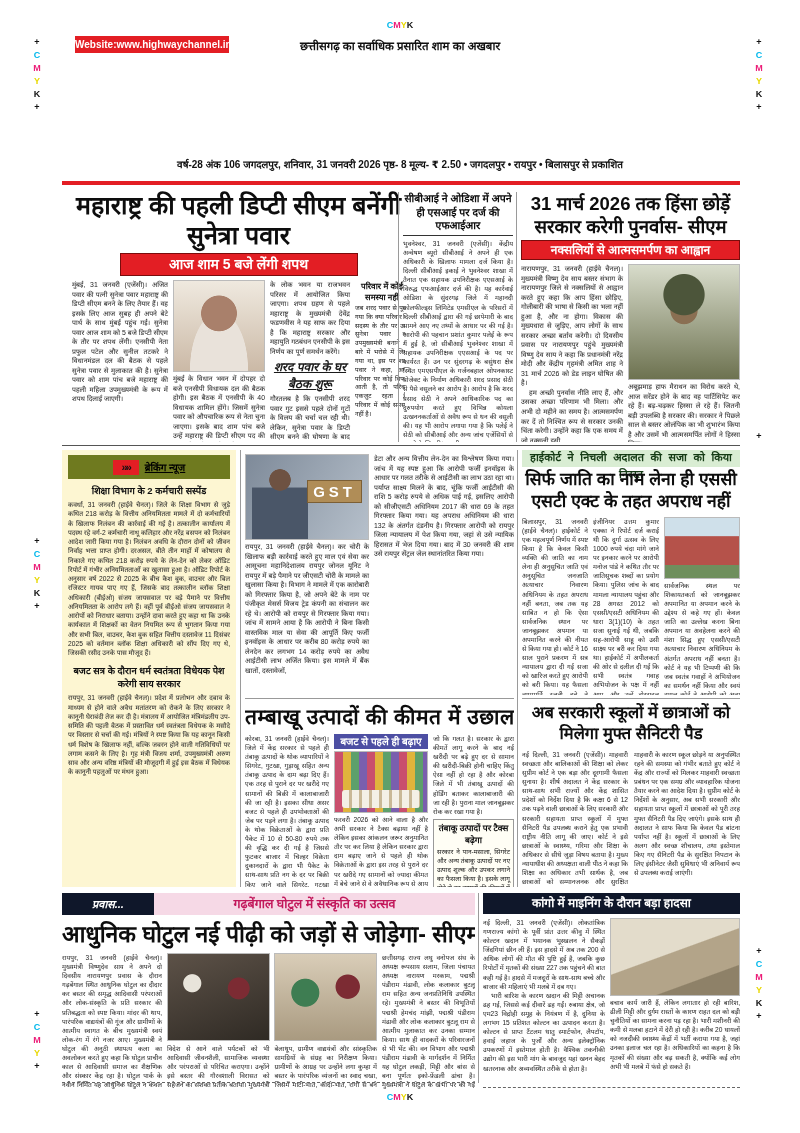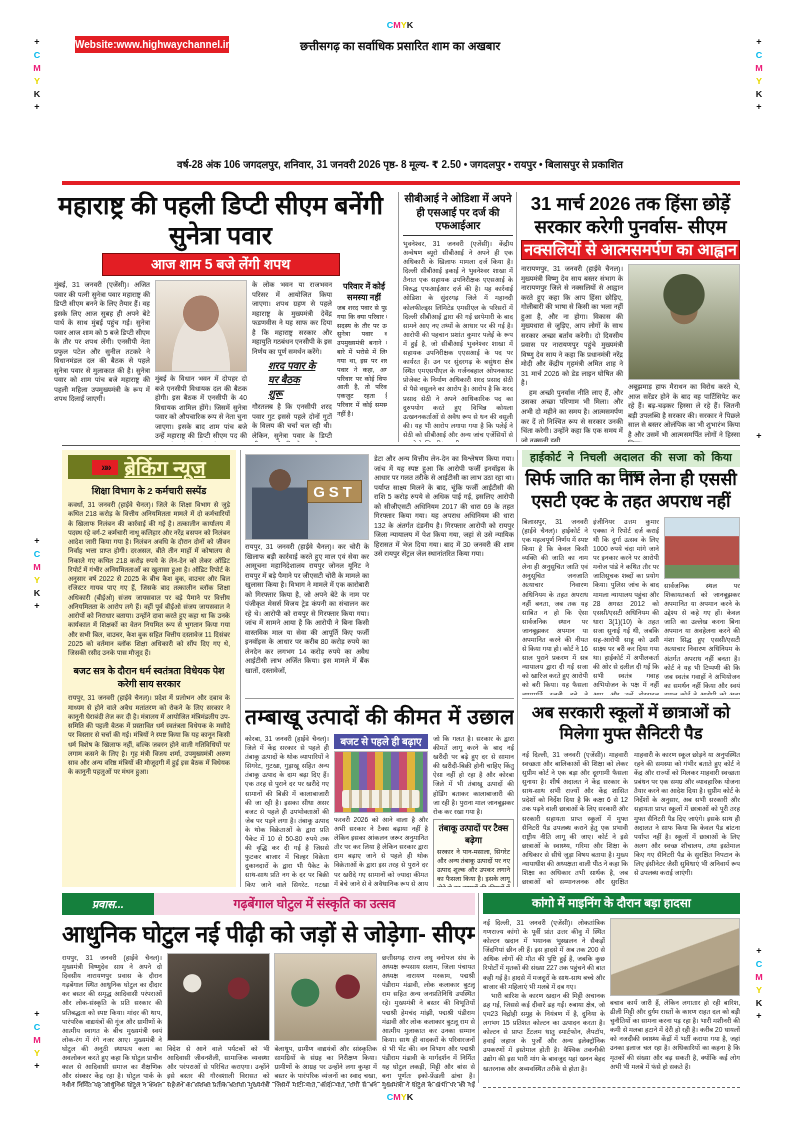--- a/index.html
+++ b/index.html
@@ -22,30 +22,30 @@
   .mastrow{position:absolute;left:0;right:0;top:58px;display:flex;justify-content:center;align-items:center;gap:8px;}
   .masttitle{font-size:60px;line-height:88px;font-weight:800;color:#e8231f;}
   .logo{width:86px;height:86px;}
   .dateline{position:absolute;left:0;right:0;top:157px;text-align:center;font-size:10px;font-weight:bold;color:#111;}
   .redrule{position:absolute;left:62px;width:678px;top:181px;height:4px;background:#e31e24;}
   
   .hl{font-weight:800;color:#0d0d0d;text-align:center;}
   .redband{background:#e31e24;color:#fff;font-weight:bold;text-align:center;border:1px solid #7a0c0c;}
   .greenband{background:#d9edd3;color:#143a14;font-weight:800;text-align:center;}
   .blueband{background:#4d4fa3;color:#fff;font-weight:bold;text-align:center;}
-  .magband{background:#15803d;color:#fff;font-weight:bold;text-align:center;}
+  .magband{background:#0f172a;color:#fff;font-weight:bold;text-align:center;}
   .pinkband{background:#f6d9e6;color:#c2185b;font-weight:800;text-align:center;}
-  .subhead{font-weight:bold;font-style:italic;text-decoration:underline;font-size:10px;margin:2px 16px;}
+  .subhead{font-weight:bold;font-style:italic;text-decoration:underline;text-align:center;font-size:12px;margin:2px 0;}
   .boxed{border:1px solid #999;padding:2px 3px;background:#fffef5;}
   .boxtitle{font-weight:800;font-size:8.2px;text-align:center;margin-bottom:2px;color:#111;}
   
   .sidebar{background:#fdf6d2;padding:5px 6px;box-sizing:border-box;}
   .bk-head{background:#6f7a1f;height:24px;display:flex;align-items:center;justify-content:center;gap:6px;}
   .bk-ico{width:26px;height:15px;background:#e31e24;color:#111;font-size:11px;font-weight:900;line-height:15px;text-align:center;letter-spacing:-2px;}
-  .bk-title{color:#fef9c3;font-weight:800;font-size:20px;text-decoration:underline;}
+  .bk-title{color:#000000;font-weight:800;font-size:10px;text-decoration:underline;}
   .sb-title{font-weight:800;font-size:9.5px;text-align:center;margin:5px 0 3px;color:#111;}
   
   .ph{position:relative;overflow:hidden;border:1px solid #bbb;box-sizing:border-box;}
   .ph-sunetra{background:radial-gradient(circle at 50% 36%,#a9806b 0 24%,transparent 25%),
               radial-gradient(ellipse at 50% 98%,#e9e2da 0 45%,transparent 46%),
               linear-gradient(180deg,#efe9df,#cbb9a6);}
   .ph-cm{background:radial-gradient(circle at 50% 26%,#4c553a 0 20%,transparent 21%),
          radial-gradient(circle at 50% 40%,#8a6f52 0 15%,transparent 16%),
          linear-gradient(180deg,#d8dccb,#6d7250);}
   .ph-gst{background:linear-gradient(120deg,#7e8a99,#b6c0cb);}
@@ -122,21 +122,21 @@
   </div>
   <div class="cmyk-strip" style="top:1092px;">
     <span class="reg-c">C</span><span class="reg-m">M</span><span class="reg-y">Y</span><span class="reg-k">K</span>
   </div>
 
   <div class="webbanner">Website:www.highwaychannel.in</div>
   <div class="tagline">छत्तीसगढ़ का सर्वाधिक प्रसारित शाम का अखबार</div>
   <div class="dateline">वर्ष-28 अंक 106 जगदलपुर, शनिवार, 31 जनवरी 2026  पृष्ठ- 8    मूल्य- ₹ 2.50 •  जगदलपुर • रायपुर • बिलासपुर से प्रकाशित</div>
   <div class="redrule"></div>
 
-  <div class="abs" style="left:54px;top:190px;width:333px;height:252px;overflow:hidden;">
+  <div class="abs" style="left:72px;top:190px;width:333px;height:252px;overflow:hidden;">
     <div class="hl" style="font-size:25px;line-height:1.2;">महाराष्ट्र की पहली डिप्टी सीएम बनेंगी सुनेत्रा पवार</div>
     <div class="redband" style="width:236px;margin:3px auto 0;height:21px;line-height:21px;font-size:14px;">आज शाम 5 बजे लेंगी शपथ</div>
     <div class="colrow" style="margin-top:4px;gap:5px;">
       <div class="jtext" style="flex:0 0 96px;">मुंबई, 31 जनवरी (एजेंसी)। अजित पवार की पत्नी सुनेत्रा पवार महाराष्ट्र की डिप्टी सीएम बनने के लिए तैयार हैं। वह इसके लिए आज सुबह ही अपने बेटे पार्थ के साथ मुंबई पहुंच गईं। सुनेत्रा पवार आज शाम को 5 बजे डिप्टी सीएम के तौर पर शपथ लेंगी। एनसीपी नेता प्रफुल पटेल और सुनील तटकरे ने विधानमंडल दल की बैठक से पहले सुनेत्रा पवार से मुलाकात की है। सुनेत्रा पवार को शाम पांच बजे महाराष्ट्र की पहली महिला उपमुख्यमंत्री के रूप में शपथ दिलाई जाएगी।</div>
       <div style="flex:0 0 92px;">
         <div class="ph ph-sunetra" style="width:92px;height:92px;"></div>
         <div class="jtext" style="margin-top:2px;">मुंबई के विधान भवन में दोपहर दो बजे एनसीपी विधायक दल की बैठक होगी। इस बैठक में एनसीपी के 40 विधायक शामिल होंगे। जिसमें सुनेत्रा पवार को औपचारिक रूप से नेता चुना जाएगा। इसके बाद शाम पांच बजे उन्हें महाराष्ट्र की डिप्टी सीएम पद की शपथ दिलाई जाएगी। सुनेत्रा पवार का शपथ ग्रहण समारोह मुंबई</div>
       </div>
       <div style="flex:0 0 80px;">
         <div class="jtext">के लोक भवन या राजभवन परिसर में आयोजित किया जाएगा। शपथ ग्रहण से पहले महाराष्ट्र के मुख्यमंत्री देवेंद्र फडणवीस ने यह साफ कर दिया है कि महाराष्ट्र सरकार और महायुति गठबंधन एनसीपी के इस निर्णय का पूर्ण समर्थन करेंगे।</div>
@@ -154,21 +154,21 @@
 
   <div class="abs" style="left:403px;top:192px;width:110px;height:250px;overflow:hidden;">
     <div class="hl" style="font-size:10.5px;line-height:1.3;border-bottom:1px solid #333;padding-bottom:2px;">सीबीआई ने ओडिशा में अपने ही एसआई पर दर्ज की एफआईआर</div>
     <div class="jtext" style="margin-top:3px;font-size:6.6px;">भुवनेश्वर, 31 जनवरी (एजेंसी)। केंद्रीय अन्वेषण ब्यूरो सीबीआई ने अपने ही एक अधिकारी के खिलाफ मामला दर्ज किया है। दिल्ली सीबीआई इकाई ने भुवनेश्वर शाखा में तैनात एक सहायक उपनिरीक्षक एएसआई के विरुद्ध एफआईआर दर्ज की है। यह कार्रवाई ओडिशा के सुंदरगढ़ जिले में महानदी कोलफील्ड्स लिमिटेड एमसीएल के परिसरों में दिल्ली सीबीआई द्वारा की गई छापेमारी के बाद सामने आए नए तथ्यों के आधार पर की गई है। आरोपी की पहचान प्रशांत कुमार पलेई के रूप में हुई है, जो सीबीआई भुवनेश्वर शाखा में सहायक उपनिरीक्षक एएसआई के पद पर कार्यरत हैं। उन पर सुंदरगढ़ के बसुंधरा क्षेत्र स्थित एमएसपीएल के गर्जनबहाल ओपनकास्ट प्रोजेक्ट के निर्माण अधिकारी शरद प्रसाद सेठी से पैसे वसूलने का आरोप है। आरोप है कि शरद प्रसाद सेठी ने अपने आधिकारिक पद का दुरुपयोग करते हुए विभिन्न कोयला उत्खननकर्ताओं से अवैध रूप से धन की वसूली की। यह भी आरोप लगाया गया है कि पलेई ने सेठी को सीबीआई और अन्य जांच एजेंसियों से बचाने के लिए रिश्वत ली।</div>
   </div>
 
   <div class="vline" style="left:516px;top:192px;height:250px;"></div>
 
   <div class="abs" style="left:521px;top:192px;width:219px;height:250px;overflow:hidden;">
     <div class="hl" style="font-size:18.5px;line-height:1.25;">31 मार्च 2026 तक हिंसा छोड़ें सरकार करेगी पुनर्वास- सीएम</div>
-    <div class="redband" style="height:18px;line-height:18px;font-size:16px;margin-top:2px;">नक्सलियों से आत्मसमर्पण का आह्वान</div>
+    <div class="redband" style="height:18px;line-height:18px;font-size:12px;margin-top:2px;">नक्सलियों से आत्मसमर्पण का आह्वान</div>
     <div class="colrow" style="margin-top:4px;gap:5px;">
       <div style="flex:0 0 102px;">
         <div class="jtext">नारायणपुर, 31 जनवरी (हाईवे चैनल)। मुख्यमंत्री विष्णु देव साय बस्तर संभाग के नारायणपुर जिले से नक्सलियों से आह्वान करते हुए कहा कि आप हिंसा छोड़िए, गोलीबारी की भाषा से किसी का भला नहीं हुआ है, और ना होगा। विकास की मुख्यधारा से जुड़िए, आप लोगों के साथ सरकार अच्छा बर्ताव करेगी। दो दिवसीय प्रवास पर नारायणपुर पहुंचे मुख्यमंत्री विष्णु देव साय ने कहा कि प्रधानमंत्री नरेंद्र मोदी और केंद्रीय गृहमंत्री अमित शाह ने 31 मार्च 2026 को डेड लाइन घोषित की है।</div>
         <div class="jtext" style="text-indent:8px;">हम अच्छी पुनर्वास नीति लाए हैं, और उसका अच्छा परिणाम भी मिला। और अभी दो महीने का समय है। आत्मसमर्पण कर दें तो निश्चित रूप से सरकार उनकी चिंता करेगी। उन्होंने कहा कि एक समय में जो नक्सली इसी</div>
       </div>
       <div style="flex:0 0 112px;">
         <div class="ph ph-cm" style="width:112px;height:116px;"></div>
         <div class="jtext" style="margin-top:2px;">अबूझमाड़ हाफ मैराथन का विरोध करते थे, आज सरेंडर होने के बाद वह पार्टिसिपेट कर रहे हैं। बढ़-चढ़कर हिस्सा ले रहे हैं। जितनी बड़ी उपलब्धि है सरकार की। सरकार ने पिछले साल से बस्तर ओलंपिक का भी शुभारंभ किया है और उसमें भी आत्मसमर्पित लोगों ने हिस्सा लिया।</div>
       </div>
     </div>

